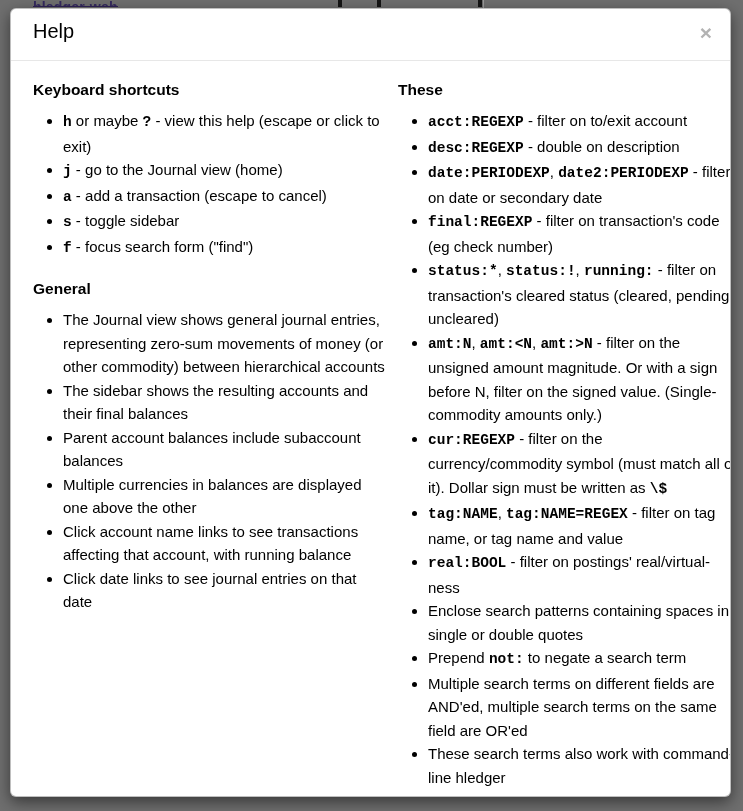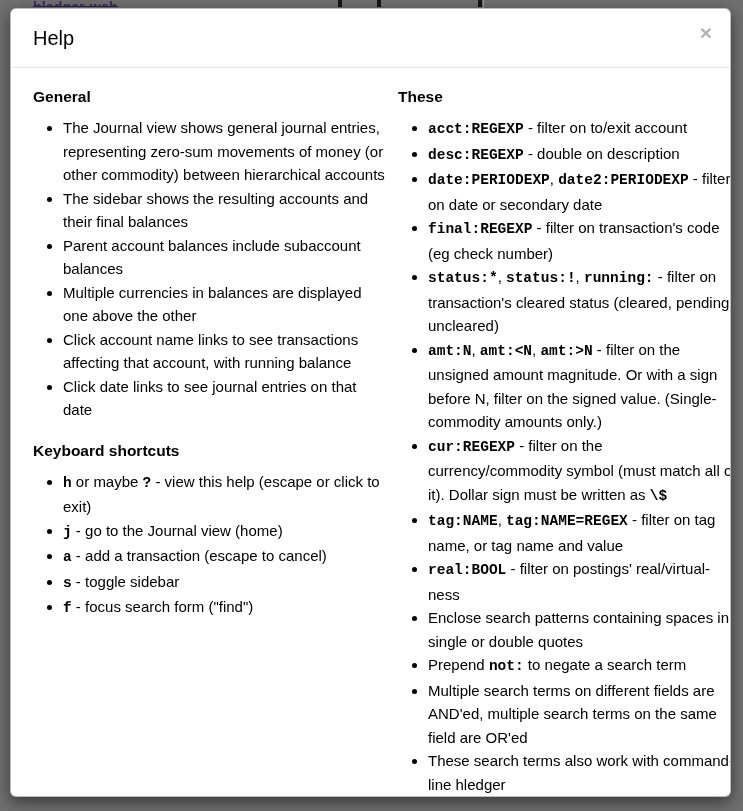--- a/index.html
+++ b/index.html
@@ -39,21 +39,21 @@
     position: absolute; left: 10px; top: 8px;
     width: 721px; height: 789px;
     background: #fff;
     border: 1px solid rgba(0,0,0,0.25);
     border-radius: 6px;
     box-shadow: 0 5px 15px rgba(0,0,0,0.5);
     overflow: hidden;
   }
   .modal-header {
     position: relative;
-    padding: 15px 20px 15px 22px;
+    padding: 8px 20px 15px 22px;
     border-bottom: 1px solid #e7e7e7;
   }
   .modal-title {
     margin: 0;
     font-size: 20px; font-weight: normal; line-height: 28px;
   }
   .close-btn {
     position: absolute; right: 18px; top: 14px;
     border: none; background: transparent;
     font-family: "Liberation Sans", sans-serif;
@@ -104,38 +104,38 @@
 
 <div class="modal">
   <div class="modal-header">
     <h3 class="modal-title">Help</h3>
     <button class="close-btn">×</button>
   </div>
   <div class="modal-body">
 
     <div class="col col-left">
       <div class="section">
+        <h4 class="section-heading">Keyboard shortcuts</h4>
+        <ul class="help-list">
+            <li><span class="code">h</span><span> or maybe </span><span class="code">?</span><span> - view this help (escape or click to exit)</span></li>
+            <li><span class="code">j</span><span> - go to the Journal view (home)</span></li>
+            <li><span class="code">a</span><span> - add a transaction (escape to cancel)</span></li>
+            <li><span class="code">s</span><span> - toggle sidebar</span></li>
+            <li><span class="code">f</span><span> - focus search form ("find")</span></li>
+          </ul>
+      </div>
+      <div class="section">
         <h4 class="section-heading">General</h4>
         <ul class="help-list">
             <li><span>The Journal view shows general journal entries, representing zero-sum movements of money (or other commodity) between hierarchical accounts</span></li>
             <li><span>The sidebar shows the resulting accounts and their final balances</span></li>
             <li><span>Parent account balances include subaccount balances</span></li>
             <li><span>Multiple currencies in balances are displayed one above the other</span></li>
             <li><span>Click account name links to see transactions affecting that account, with running balance</span></li>
             <li><span>Click date links to see journal entries on that date</span></li>
-          </ul>
-      </div>
-      <div class="section">
-        <h4 class="section-heading">Keyboard shortcuts</h4>
-        <ul class="help-list">
-            <li><span class="code">h</span><span> or maybe </span><span class="code">?</span><span> - view this help (escape or click to exit)</span></li>
-            <li><span class="code">j</span><span> - go to the Journal view (home)</span></li>
-            <li><span class="code">a</span><span> - add a transaction (escape to cancel)</span></li>
-            <li><span class="code">s</span><span> - toggle sidebar</span></li>
-            <li><span class="code">f</span><span> - focus search form ("find")</span></li>
           </ul>
       </div>
     </div>
 
     <div class="col col-right">
       <div class="section">
         <h4 class="section-heading">These</h4>
         <ul class="help-list">
             <li><span class="code">acct:REGEXP</span><span> - filter on to/exit account</span></li>
             <li><span class="code">desc:REGEXP</span><span> - double on description</span></li>

